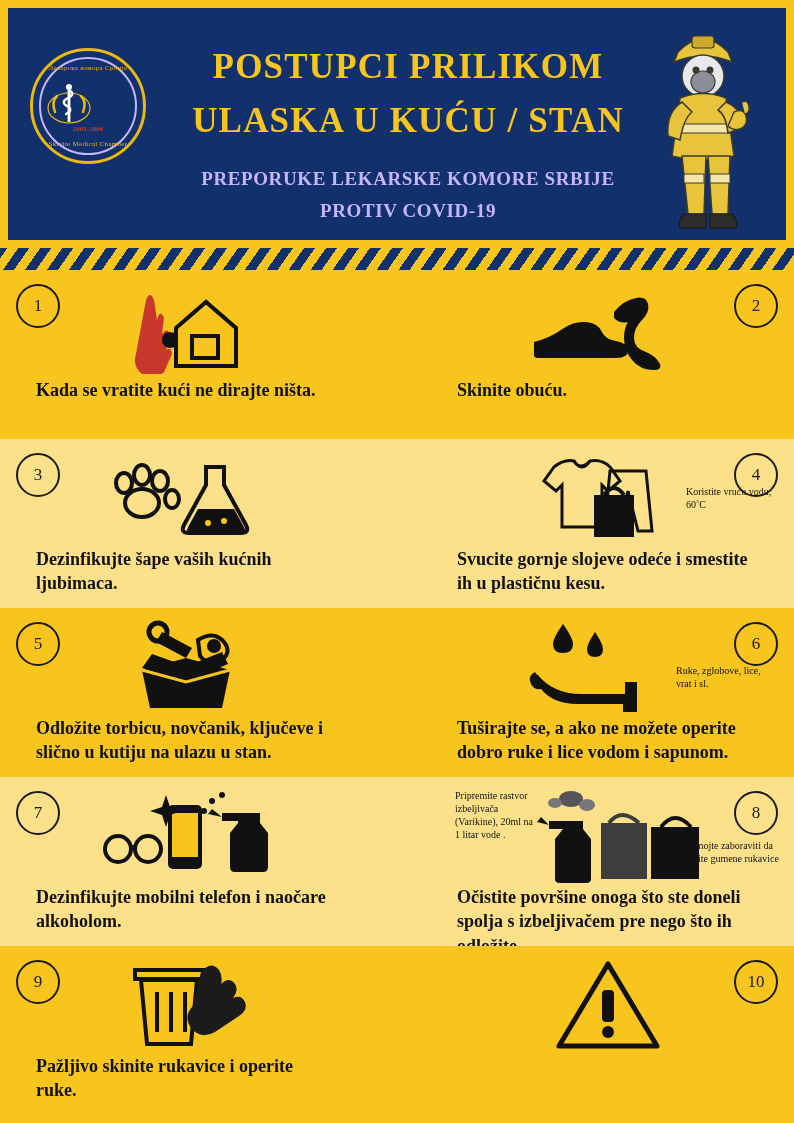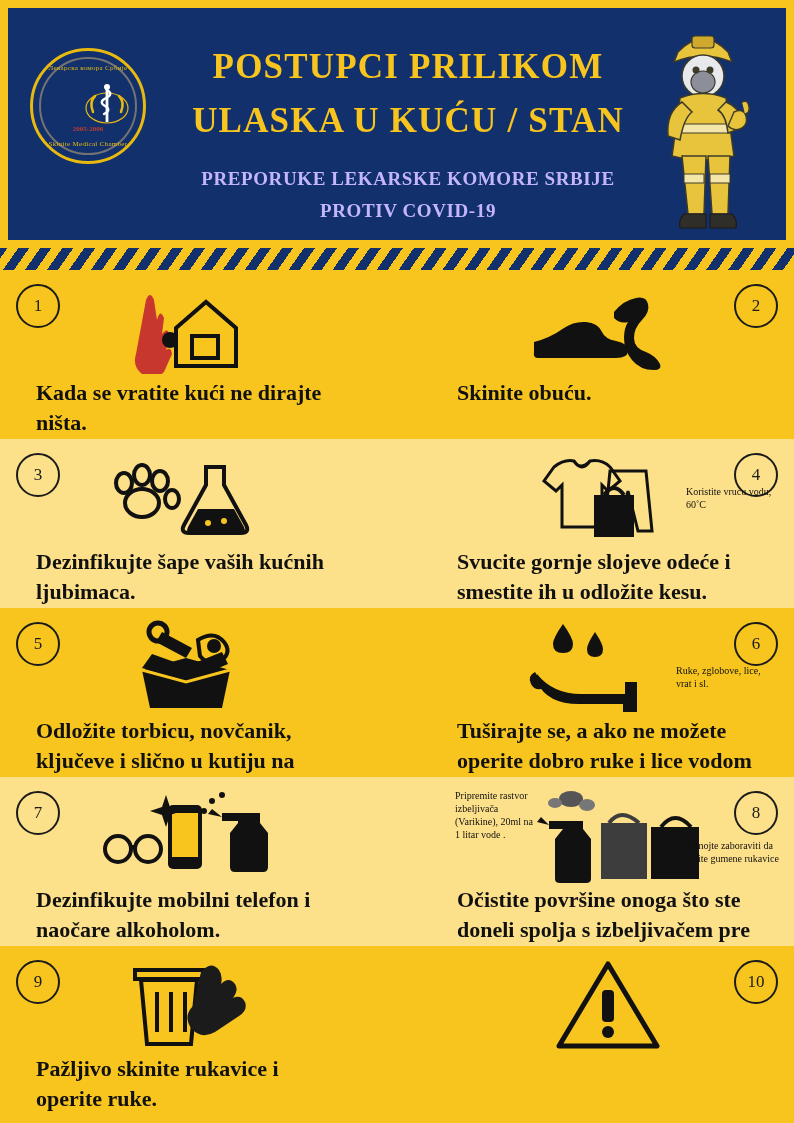--- a/index.html
+++ b/index.html
@@ -59,23 +59,23 @@
     position: absolute;
     left: 22px; top: 40px;
     width: 116px; height: 116px;
     border-radius: 50%;
     background: #12306b;
     border: 3px solid #e8b90f;
     display: flex; align-items: center; justify-content: center;
   }
   .logo-inner {
     width: 98px; height: 98px; border-radius: 50%;
-    border: 2px solid #737373;
-    position: relative;
-    display: flex; align-items: center; justify-content: flex-end;
+    border: 2px solid #c4b5fd;
+    position: relative;
+    display: flex; align-items: center; justify-content: flex-start;
   }
   .logo-text-top, .logo-text-bottom {
     position: absolute;
     width: 100%;
     text-align: center;
     color: #e8b90f;
     font-size: 7px;
     letter-spacing: .3px;
   }
   .logo-text-top { top: 5px; }
@@ -145,21 +145,21 @@
   .badge.r { right: 16px; }
 
   .art {
     height: 96px;
     display: flex;
     align-items: center;
     justify-content: center;
     position: relative;
   }
   .caption {
-    font-size: 22px;
+    font-size: 18px;
     line-height: 1.35;
     color: #111;
     font-weight: bold;
     text-align: left;
     margin-top: 2px;
   }
   .caption.center { text-align: center; }
   .note {
     position: absolute;
     font-size: 10px;
@@ -291,21 +291,21 @@
             <path d="M36 16 q10 -8 20 -6 q6 10 16 0 q12 -2 20 6 l10 14 l-12 10 l-6 -6 v42 h-40 v-42 l-6 6 l-12 -10 z" fill="none" stroke="#111" stroke-width="3"></path>
             <path d="M56 10 q8 12 16 0" fill="none" stroke="#111" stroke-width="3"></path>
 
             <path d="M92 20 h36 l6 60 h-14 l-10 -40 l-10 40 h-14 z" fill="none" stroke="#111" stroke-width="3"></path>
 
             <path d="M76 44 h40 v42 h-40 z" fill="#111"></path>
             <path d="M86 44 q10 -14 20 0" fill="none" stroke="#111" stroke-width="4"></path>
           </svg>
         </div>
         <div class="note" style="right: 22px; top: 46px; width: 86px;">Koristite vruću vodu, 60˚C</div>
-        <div class="caption">Svucite gornje slojeve odeće i smestite ih u odložite kesu.</div>
+        <div class="caption">Svucite gornje slojeve odeće i smestite ih u plastičnu kesu.</div>
       </div>
     </div>
 
     <div class="row dark">
       <div class="half left">
         <div class="badge l">5</div>
         <div class="art">
           <svg width="170" height="96" viewBox="0 0 170 96">
 
             <path d="M40 52 l44 -12 l44 12 l-8 38 h-72 z" fill="#111"></path>

